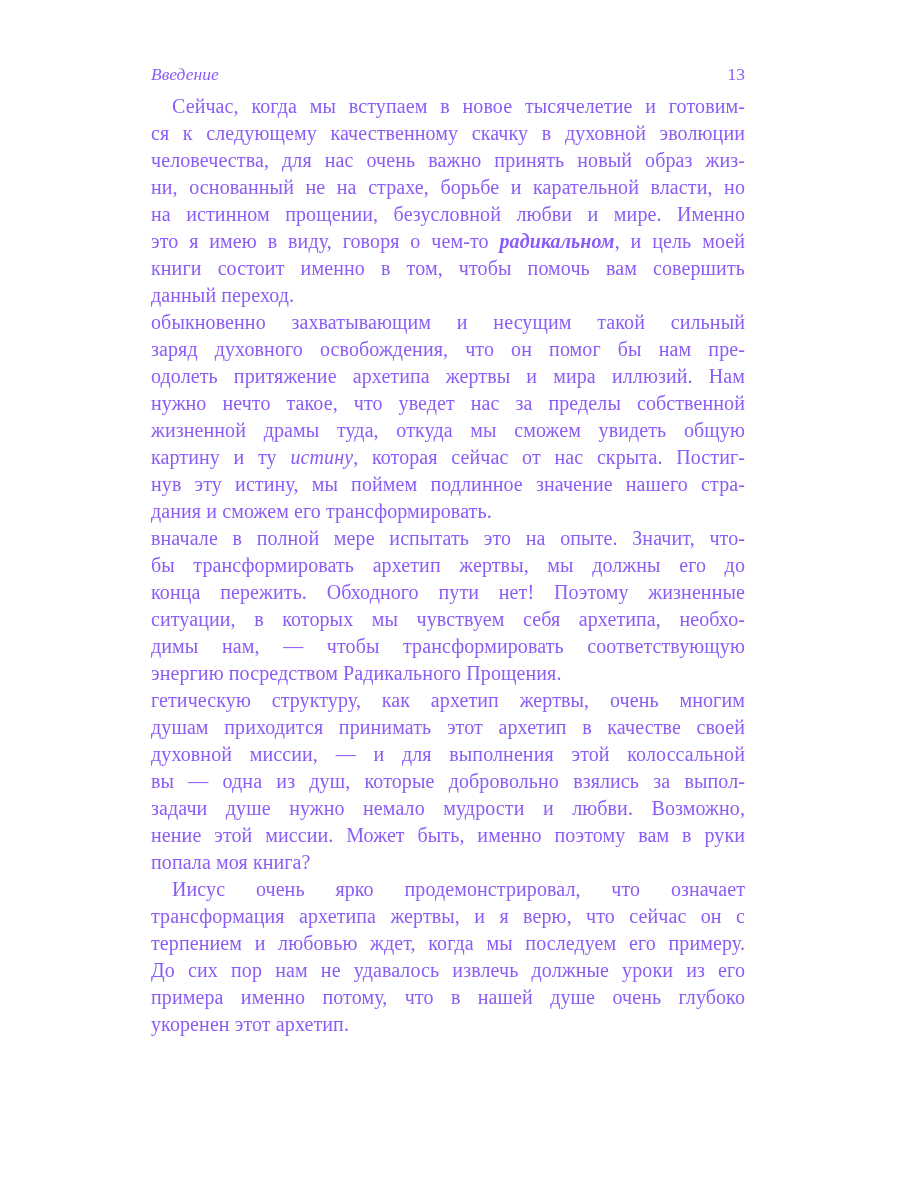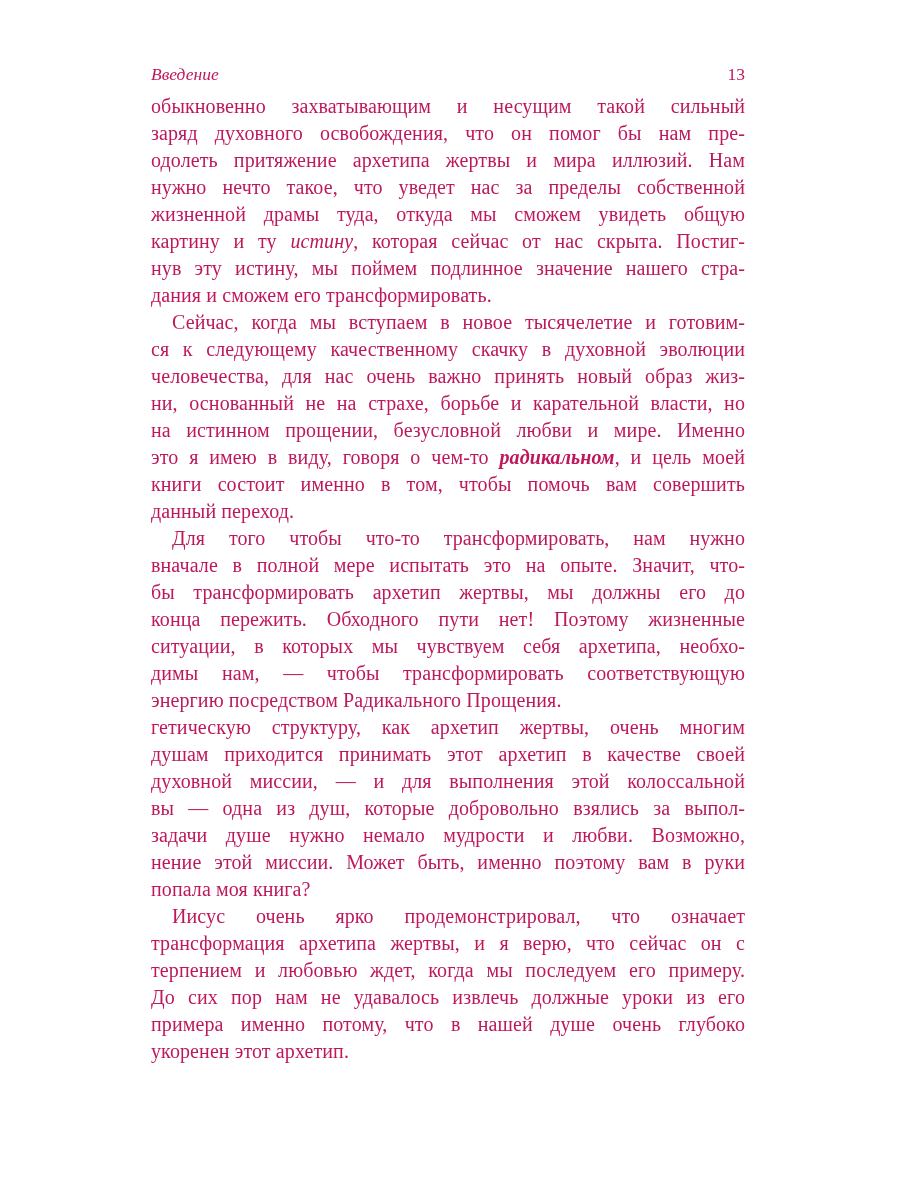--- a/index.html
+++ b/index.html
@@ -1,21 +1,21 @@
 <!DOCTYPE html>
 <html><head>
 <meta charset="utf-8">
 <style>
   html, body { margin: 0; padding: 0; }
   .page {
     position: relative;
     width: 900px;
     height: 1200px;
     background: #ffffff;
-    color: #be185d;
+    color: #8b5cf6;
     font-family: "Liberation Serif", "DejaVu Serif", serif;
     overflow: hidden;
   }
   .content {
     position: absolute;
     left: 151px;
     top: 64px;
     width: 594px;
   }
   .header {
@@ -49,41 +49,40 @@
 <body>
 
 <div class="page">
   <div class="content">
     <div class="header">
       <span class="running-title">Введение</span>
       <span class="page-number">13</span>
     </div>
     <div class="body">
         <div class="paragraph">
+          <div class="line first"><span>Сейчас, когда мы вступаем в новое тысячелетие и готовим-</span></div>
+          <div class="line"><span>ся к следующему качественному скачку в духовной эволюции</span></div>
+          <div class="line"><span>человечества, для нас очень важно принять новый образ жиз-</span></div>
+          <div class="line"><span>ни, основанный не на страхе, борьбе и карательной власти, но</span></div>
+          <div class="line"><span>на истинном прощении, безусловной любви и мире. Именно</span></div>
+          <div class="line"><span>это я имею в виду, говоря о чем-то </span><span class="bi">радикальном</span><span>, и цель моей</span></div>
+          <div class="line"><span>книги состоит именно в том, чтобы помочь вам совершить</span></div>
+          <div class="line pl"><span>данный переход.</span></div>
+        </div>
+        <div class="paragraph">
           <div class="line"><span>обыкновенно захватывающим и несущим такой сильный</span></div>
           <div class="line"><span>заряд духовного освобождения, что он помог бы нам пре-</span></div>
           <div class="line"><span>одолеть притяжение архетипа жертвы и мира иллюзий. Нам</span></div>
           <div class="line"><span>нужно нечто такое, что уведет нас за пределы собственной</span></div>
           <div class="line"><span>жизненной драмы туда, откуда мы сможем увидеть общую</span></div>
           <div class="line"><span>картину и ту </span><span class="i">истину</span><span>, которая сейчас от нас скрыта. Постиг-</span></div>
           <div class="line"><span>нув эту истину, мы поймем подлинное значение нашего стра-</span></div>
           <div class="line pl"><span>дания и сможем его трансформировать.</span></div>
         </div>
         <div class="paragraph">
-          <div class="line first"><span>Сейчас, когда мы вступаем в новое тысячелетие и готовим-</span></div>
-          <div class="line"><span>ся к следующему качественному скачку в духовной эволюции</span></div>
-          <div class="line"><span>человечества, для нас очень важно принять новый образ жиз-</span></div>
-          <div class="line"><span>ни, основанный не на страхе, борьбе и карательной власти, но</span></div>
-          <div class="line"><span>на истинном прощении, безусловной любви и мире. Именно</span></div>
-          <div class="line"><span>это я имею в виду, говоря о чем-то </span><span class="bi">радикальном</span><span>, и цель моей</span></div>
-          <div class="line"><span>книги состоит именно в том, чтобы помочь вам совершить</span></div>
-          <div class="line pl"><span>данный переход.</span></div>
-        </div>
-        <div class="paragraph">
-          <div class="line first"><span>Для того чтобы что-то трансформировать, нам нужно</span></div>
           <div class="line"><span>вначале в полной мере испытать это на опыте. Значит, что-</span></div>
           <div class="line"><span>бы трансформировать архетип жертвы, мы должны его до</span></div>
           <div class="line"><span>конца пережить. Обходного пути нет! Поэтому жизненные</span></div>
           <div class="line"><span>ситуации, в которых мы чувствуем себя архетипа, необхо-</span></div>
           <div class="line"><span>димы нам, — чтобы трансформировать соответствующую</span></div>
           <div class="line pl"><span>энергию посредством </span><span class="b">Радикального Прощения</span><span>.</span></div>
         </div>
         <div class="paragraph">
           <div class="line"><span>гетическую структуру, как архетип жертвы, очень многим</span></div>
           <div class="line"><span>душам приходится принимать этот архетип в качестве своей</span></div>

